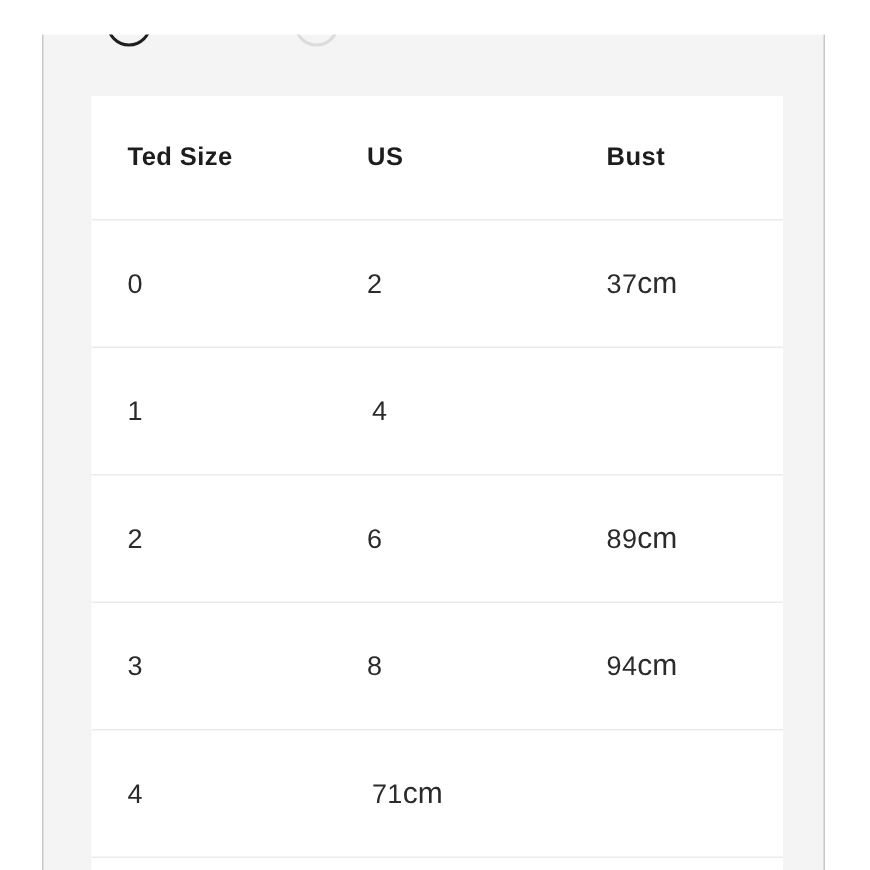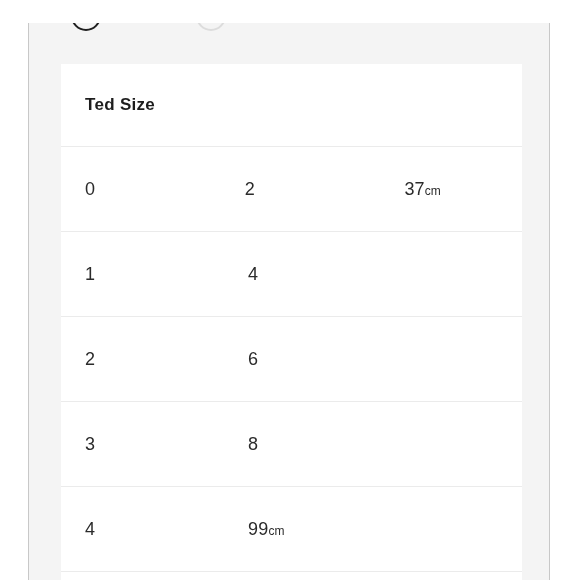--- a/index.html
+++ b/index.html
@@ -101,64 +101,68 @@
   .col-2 { width: 120px; }
 
   .row-header .cell {
     font-weight: 700;
     font-size: 17px;
     color: #1d1d1d;
     letter-spacing: 0.3px;
   }
 
   .unit {
-    font-size: 12px;
+    font-size: 20px;
     letter-spacing: 0px;
   }
 </style>
 </head>
 <body>
 
 <div id="viewport">
 
   <div id="panel">
 
     <div class="swatch swatch-selected"></div>
 
     <div class="swatch swatch-plain"></div>
 
     <div id="size-card">
 
       <div class="row row-header">
         <div class="cell col-0">Ted Size</div>
+        <div class="cell col-1">US</div>
+        <div class="cell col-2">Bust</div>
       </div>
 
       <div class="row">
         <div class="cell col-0">0</div>
         <div class="cell col-1">2</div>
         <div class="cell col-2"><span>37</span><span class="unit">cm</span></div>
       </div>
 
       <div class="row">
         <div class="cell col-0">1</div>
         <div class="cell col-1">4</div>
       </div>
 
       <div class="row">
         <div class="cell col-0">2</div>
         <div class="cell col-1">6</div>
+        <div class="cell col-2"><span>89</span><span class="unit">cm</span></div>
       </div>
 
       <div class="row">
         <div class="cell col-0">3</div>
         <div class="cell col-1">8</div>
+        <div class="cell col-2"><span>94</span><span class="unit">cm</span></div>
       </div>
 
       <div class="row">
         <div class="cell col-0">4</div>
-        <div class="cell col-2"><span>99</span><span class="unit">cm</span></div>
+        <div class="cell col-2"><span>71</span><span class="unit">cm</span></div>
       </div>
 
       <div class="row row-partial"></div>
 
     </div>
   </div>
 </div>
 
 </body></html>

